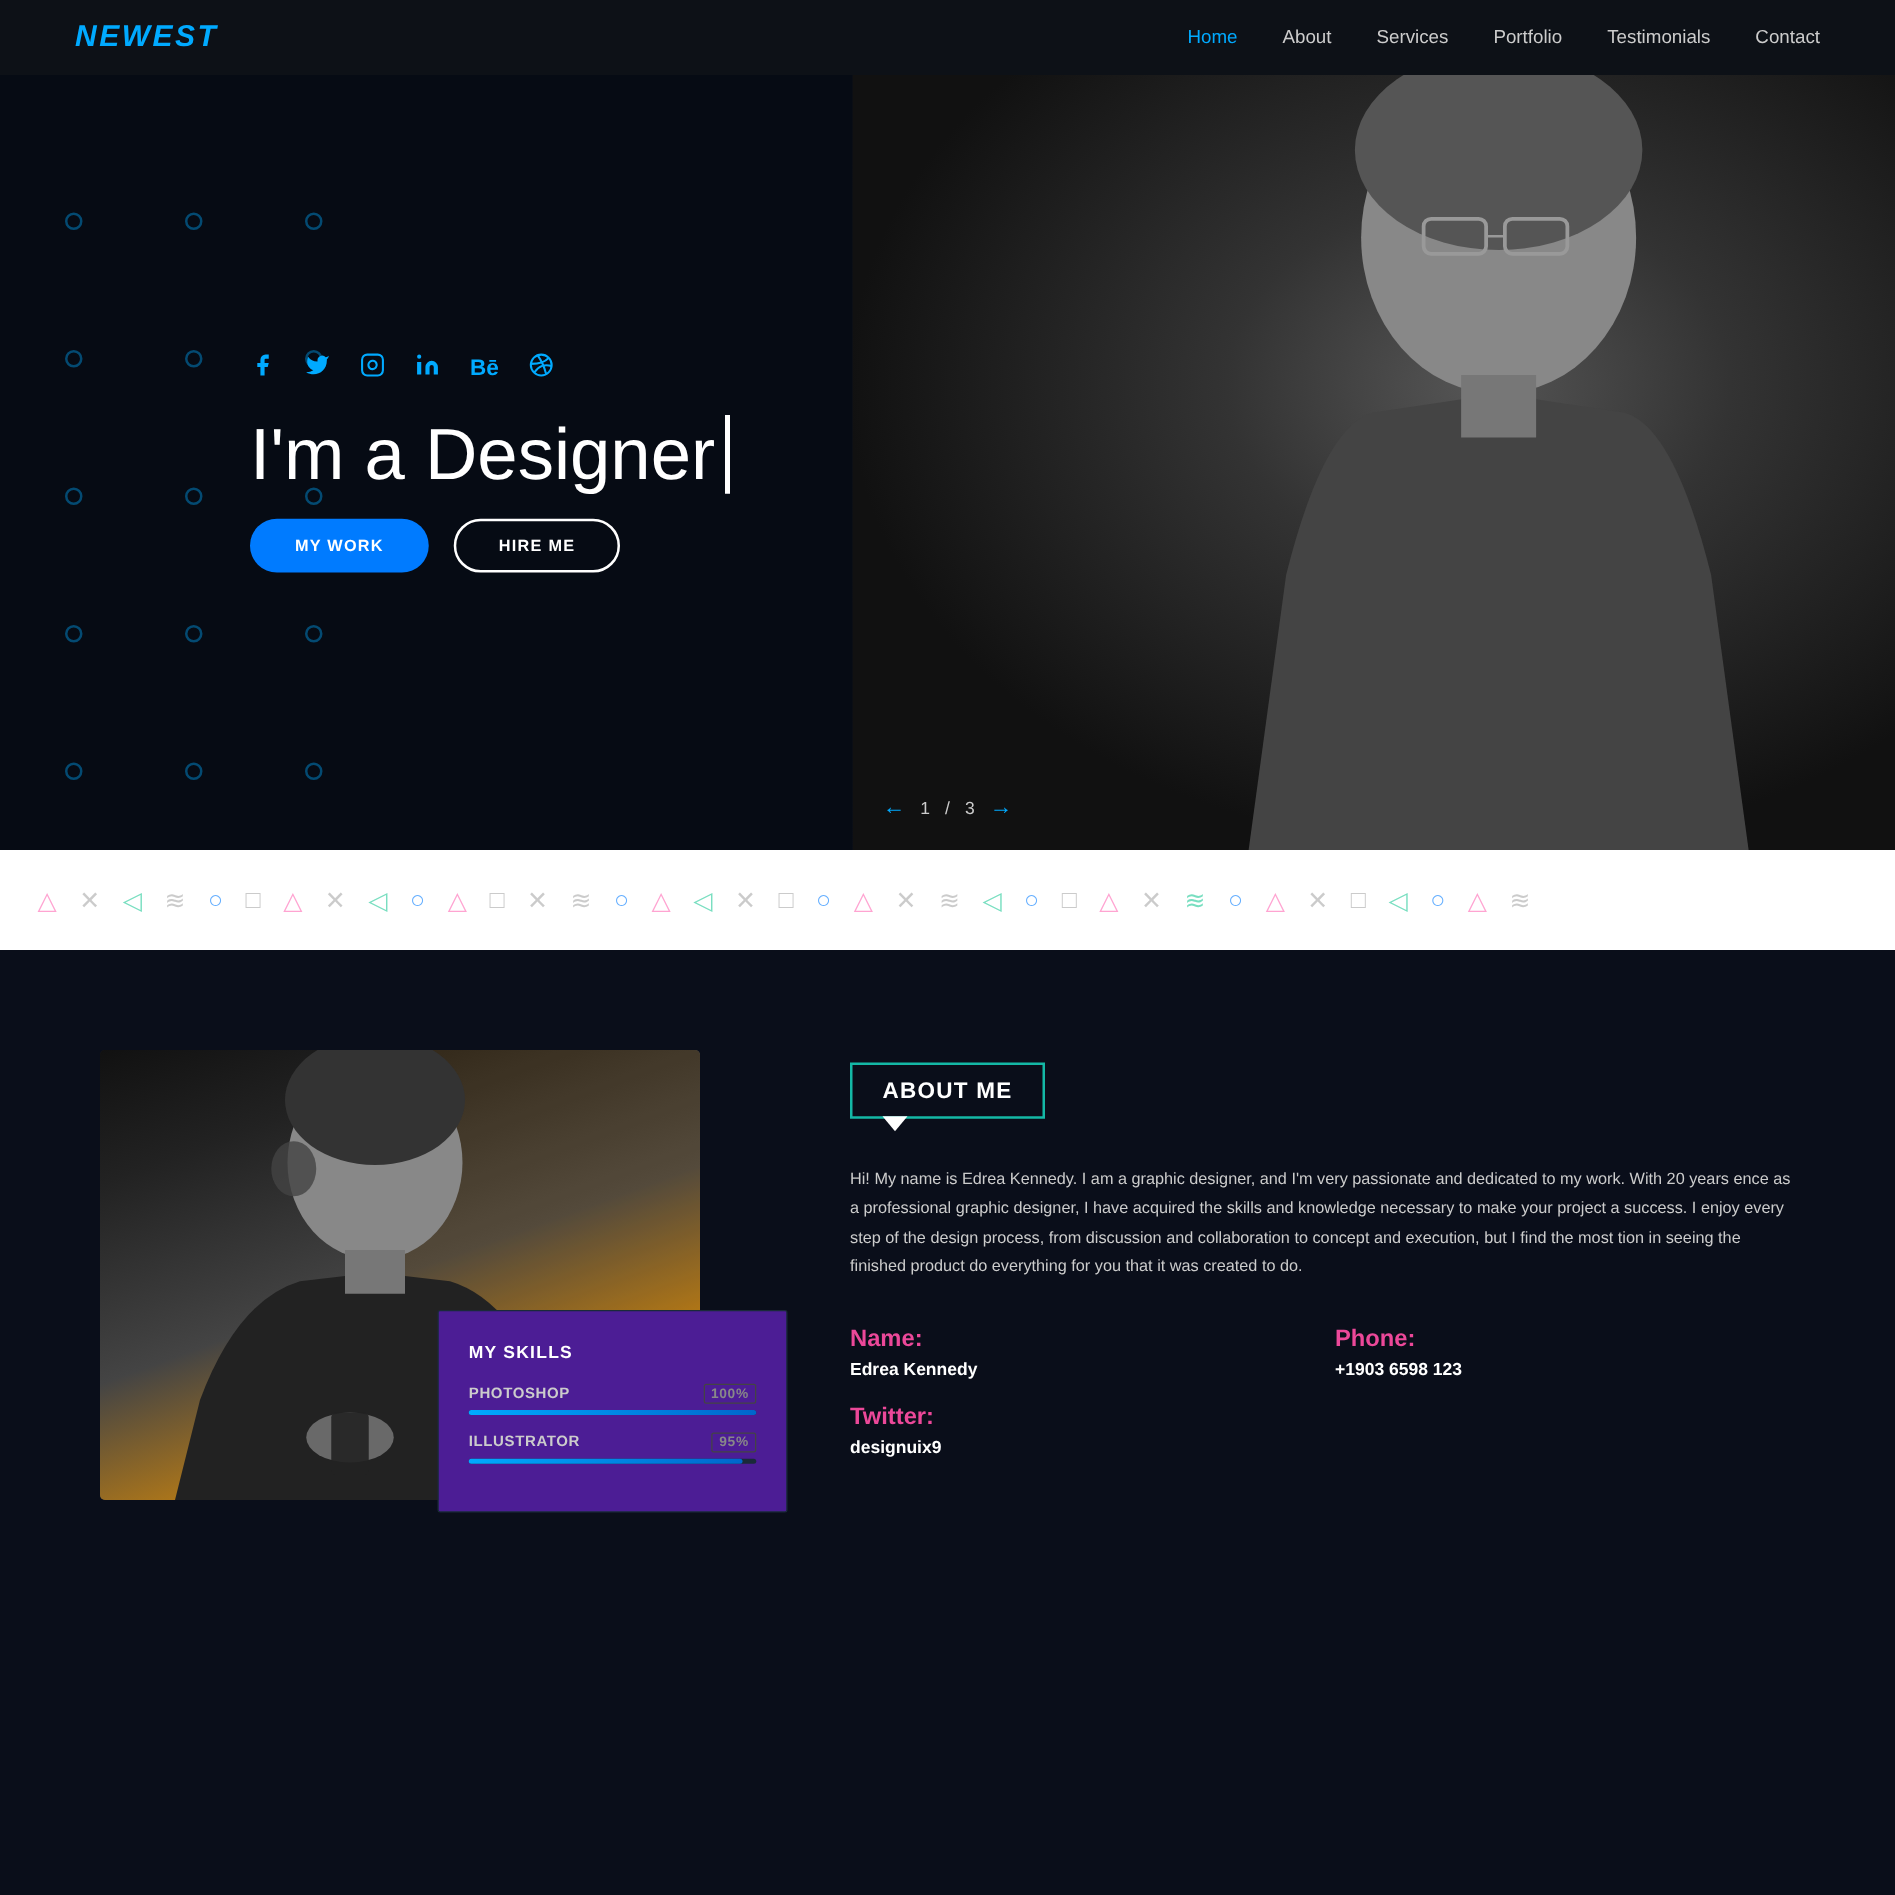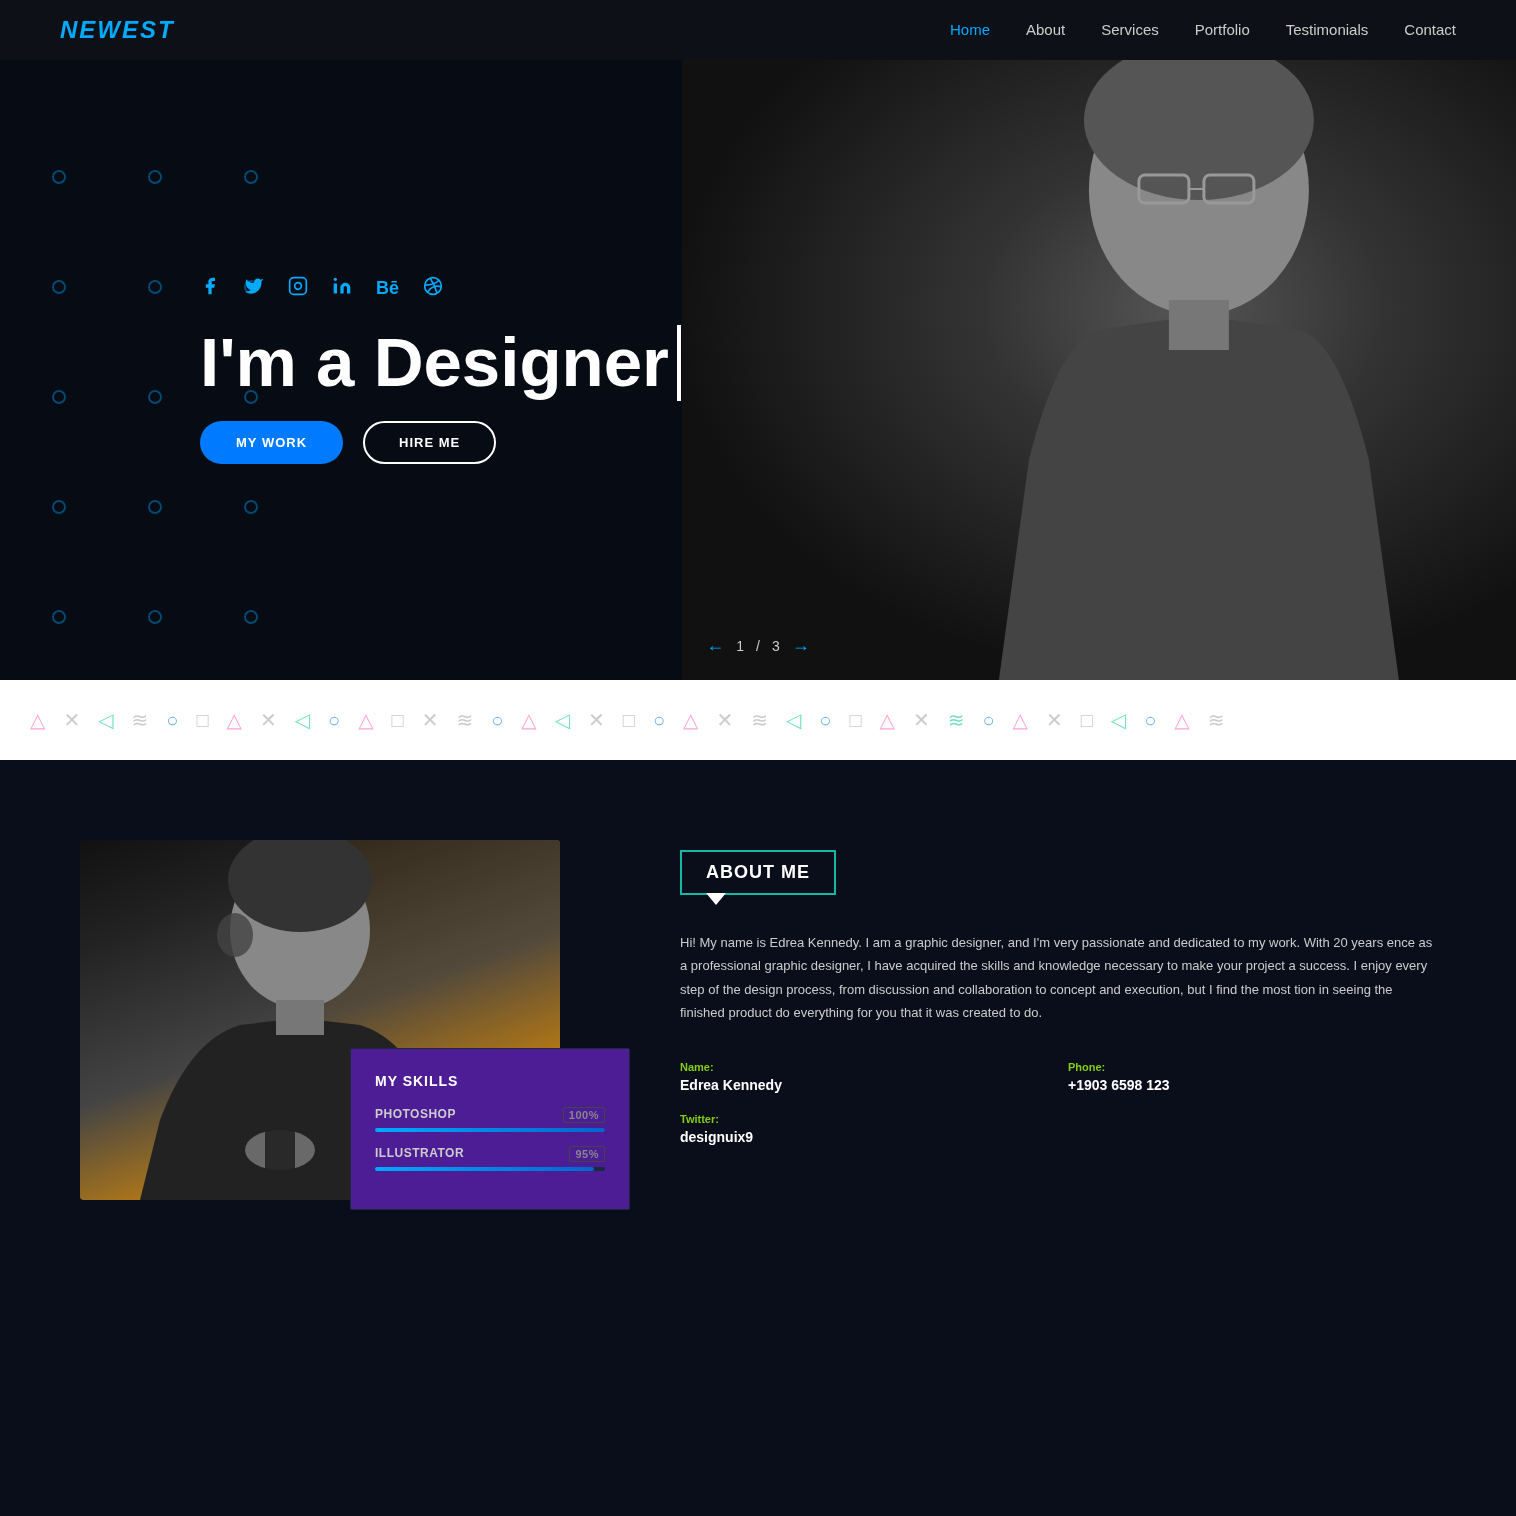--- a/index.html
+++ b/index.html
@@ -91,22 +91,22 @@
       gap: 24px;
       margin-bottom: 24px;
       align-items: center;
     }
     .hero-social a {
       color: #00aaff;
       font-size: 20px;
       text-decoration: none;
     }
     .hero-title {
-      font-size: 69px;
-      font-weight: 700;
+      font-size: 58px;
+      font-weight: 400;
       color: #fff;
       line-height: 1.1;
       border-right: 4px solid #fff;
       display: inline-block;
       padding-right: 8px;
       margin-bottom: 20px;
     }
     .hero-desc {
       font-size: 14px;
       color: #ccc;
@@ -297,22 +297,22 @@
       margin-top: 30px;
       margin-bottom: 36px;
     }
     .about-info-grid {
       display: grid;
       grid-template-columns: 1fr 1fr;
       gap: 20px;
     }
     .about-info-item {}
     .about-info-label {
-      font-size: 11px;
-      color: #84cc16;
+      font-size: 19px;
+      color: #ec4899;
       font-weight: bold;
       margin-bottom: 4px;
     }
     .about-info-value {
       font-size: 14px;
       color: #fff;
       font-weight: bold;
     }
   </style>
 </head>

